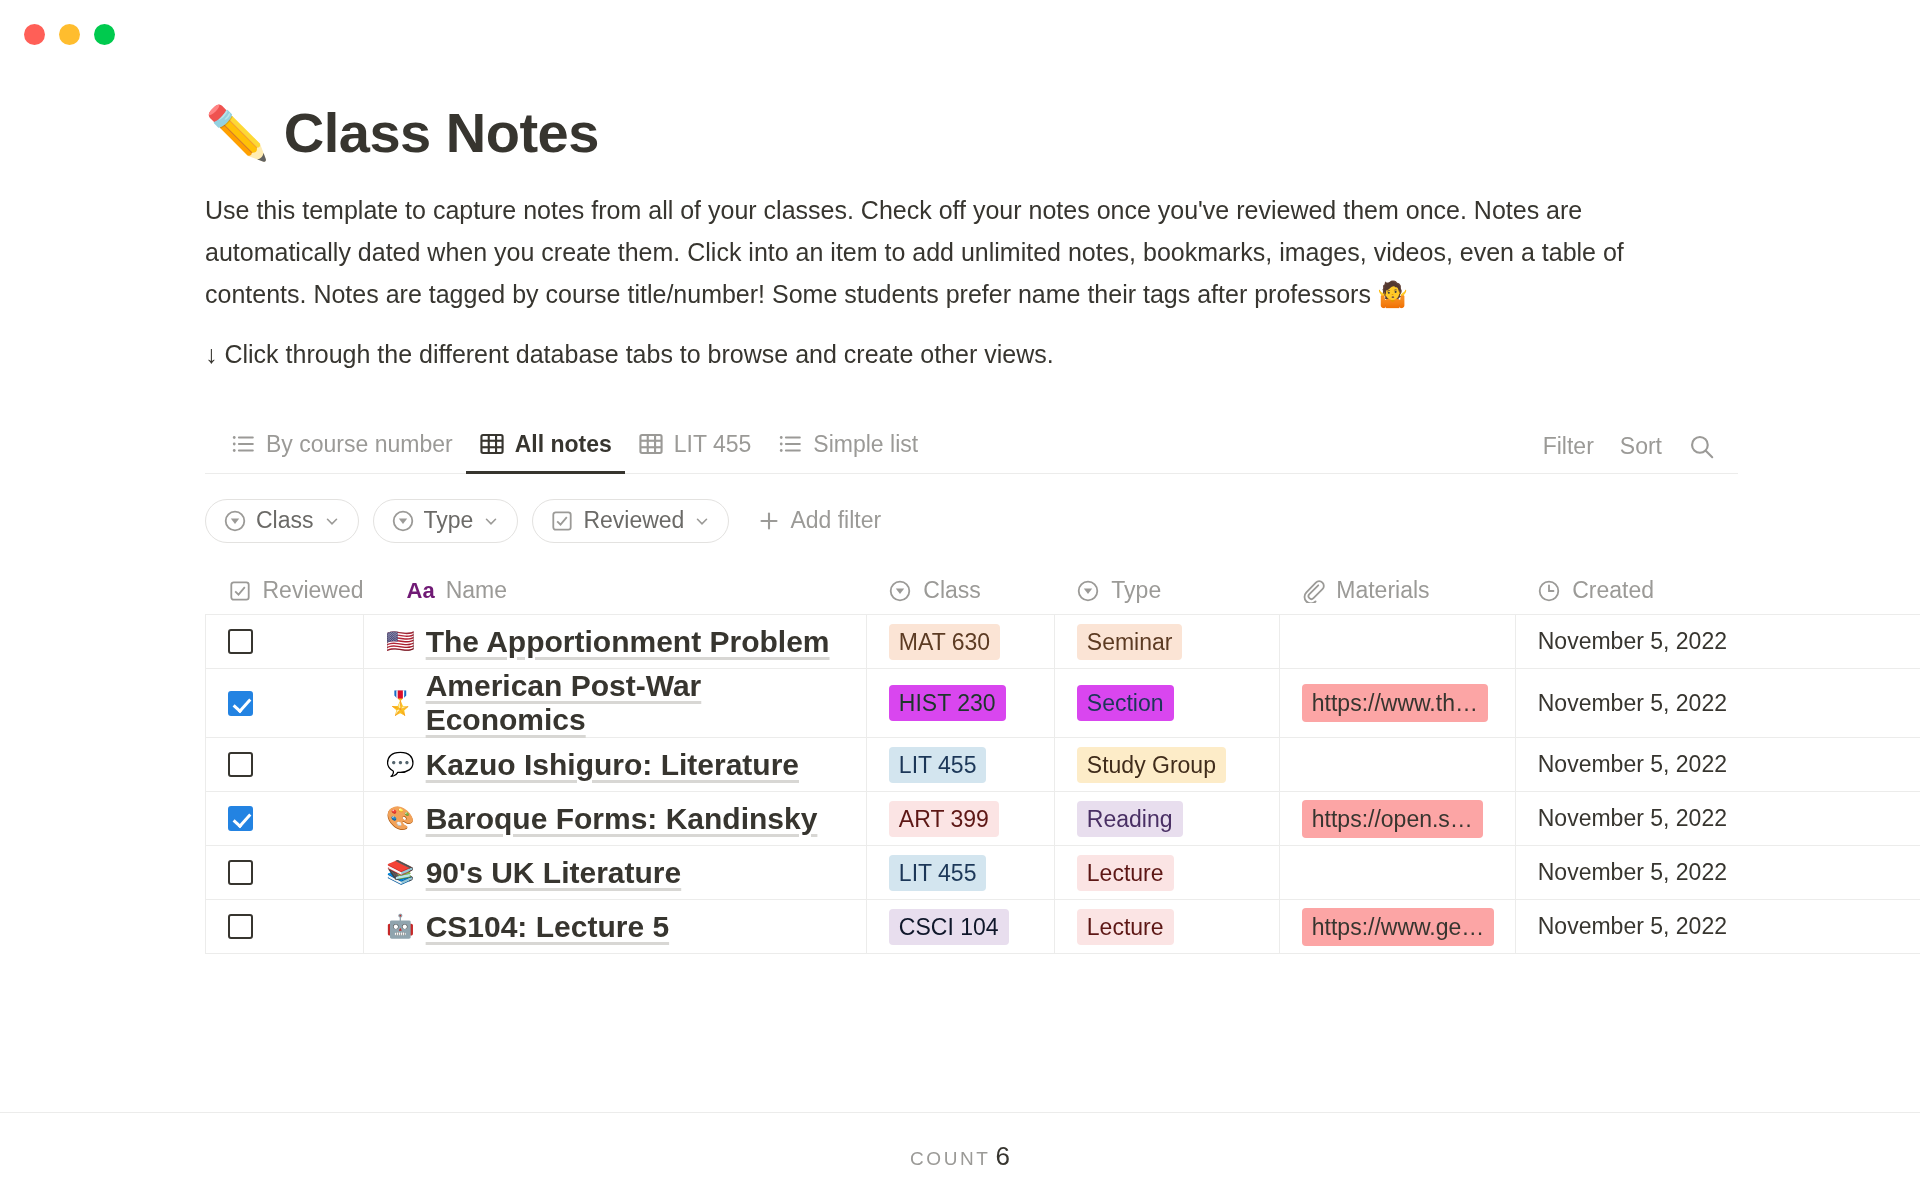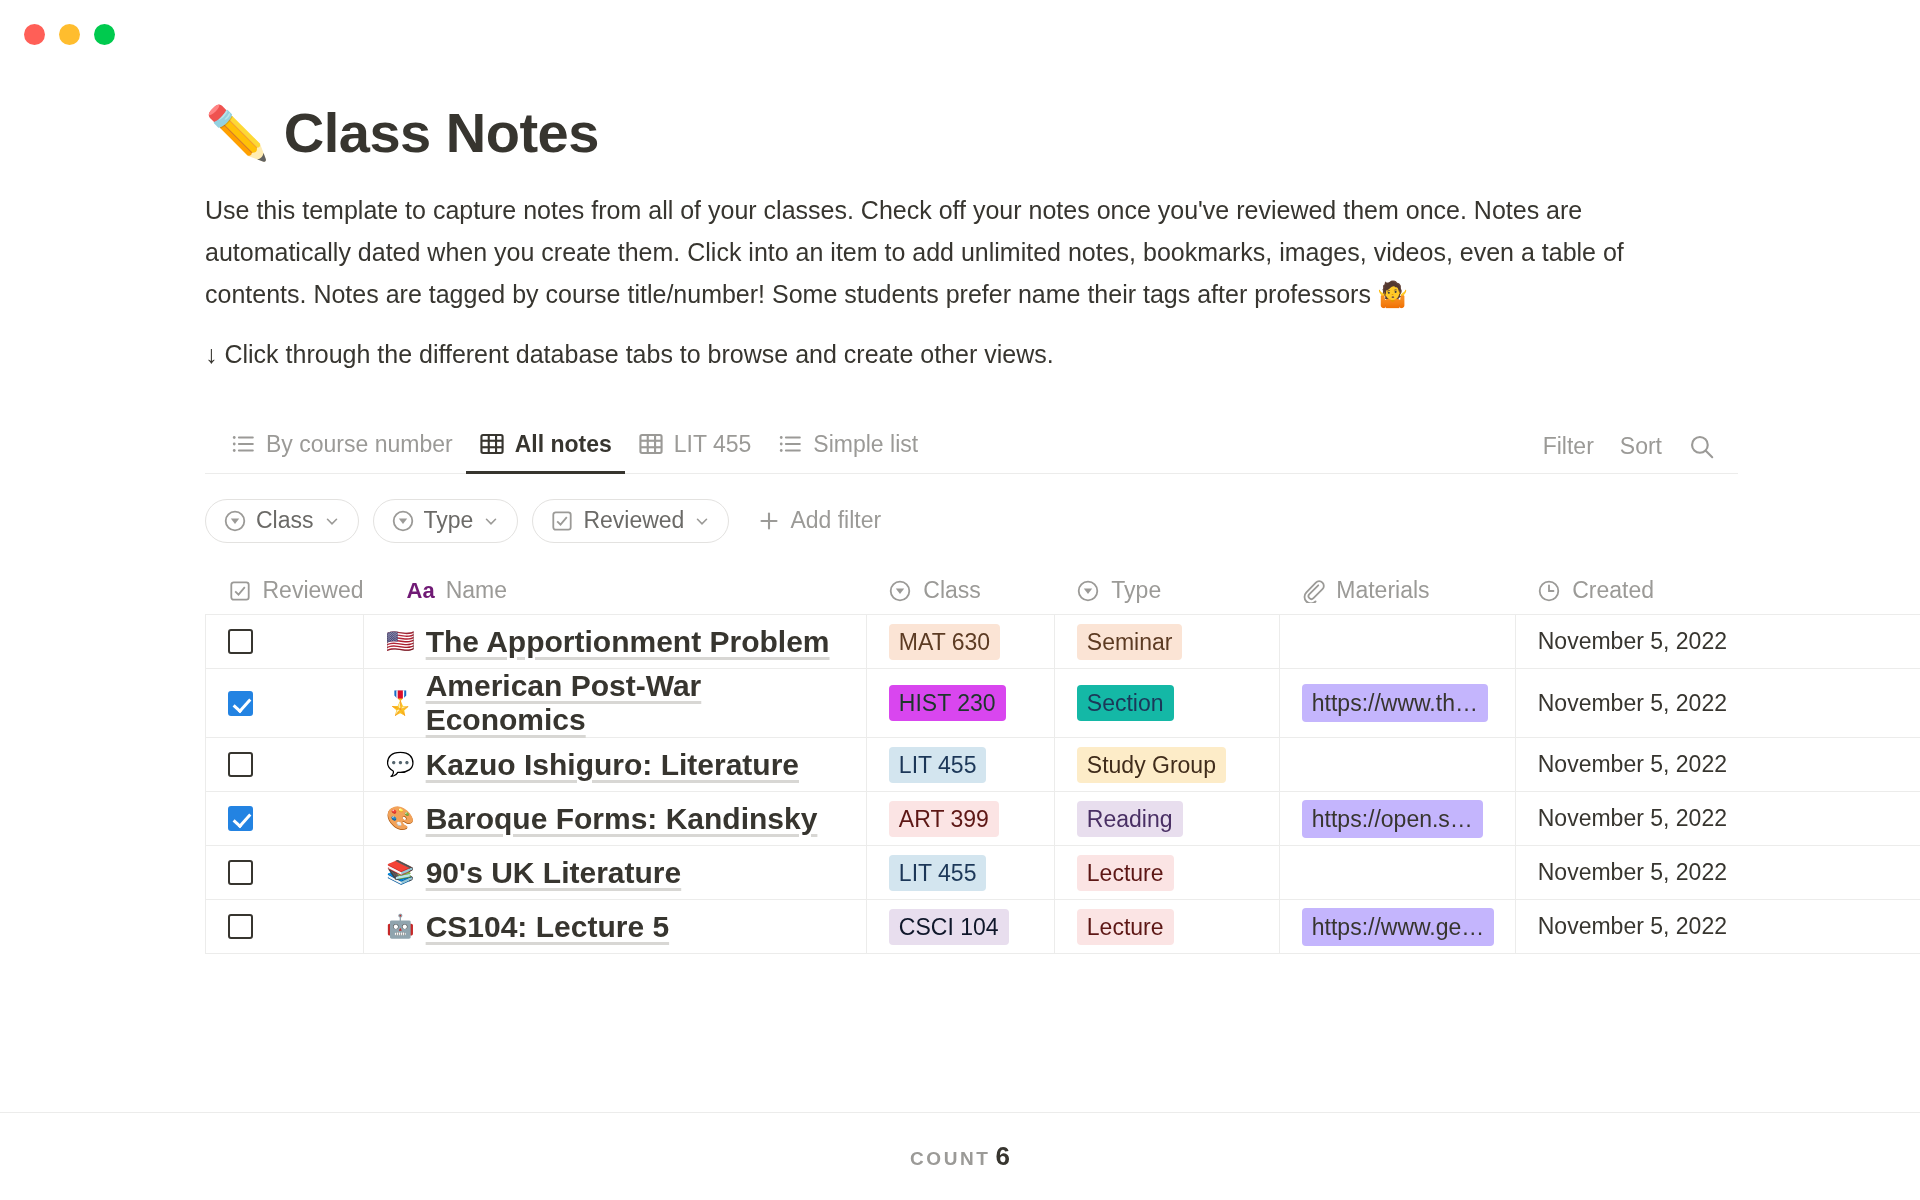--- a/index.html
+++ b/index.html
@@ -207,21 +207,21 @@
   .tag {
     display: inline-block;
     padding: 3px 10px;
     border-radius: 4px;
     font-size: 23px;
     line-height: 30px;
     white-space: nowrap;
   }
   .mat-chip {
     display: inline-block;
-    background: #c4b5fd;
+    background: #fca5a5;
     border-radius: 4px;
     padding: 4px 10px;
     font-size: 23px;
     line-height: 30px;
     color: #37352f;
     max-width: 196px;
     overflow: hidden;
     white-space: nowrap;
     cursor: pointer;
   }
@@ -229,21 +229,21 @@
 
   
   #footer {
     position: absolute;
     left: 0; bottom: 0;
     width: 1920px; height: 88px;
     border-top: 1px solid #ececeb;
     background: #ffffff;
     display: flex; align-items: center; justify-content: center;
   }
-  .count-wrap { display: flex; align-items: baseline; gap: 5px; font-weight: bold; }
+  .count-wrap { display: flex; align-items: baseline; gap: 5px; }
   .count-label {
     font-size: 19px; letter-spacing: 2.6px;
     color: #9b9a97; text-transform: uppercase;
   }
   .count-value { font-size: 26px; color: #37352f; }
 </style>
 </head>
 <body>
 
 <div id="window-chrome">
@@ -506,21 +506,21 @@
                   <span class="name-text">American Post-War Economics</span>
                 </div>
               </td>
               <td>
                 <div class="cell-pad">
                   <span class="tag" style="background:#d946ef;color:#1c3829">HIST 230</span>
                 </div>
               </td>
               <td>
                 <div class="cell-pad">
-                  <span class="tag" style="background:#14b8a6;color:#1c3758">Section</span>
+                  <span class="tag" style="background:#d946ef;color:#1c3758">Section</span>
                 </div>
               </td>
               <td>
                 <div class="cell-pad">
                   <span class="mat-chip">https://www.th…</span>
                 </div>
               </td>
               <td class="no-right">
                 <div class="date-cell">November 5, 2022</div>
               </td>

